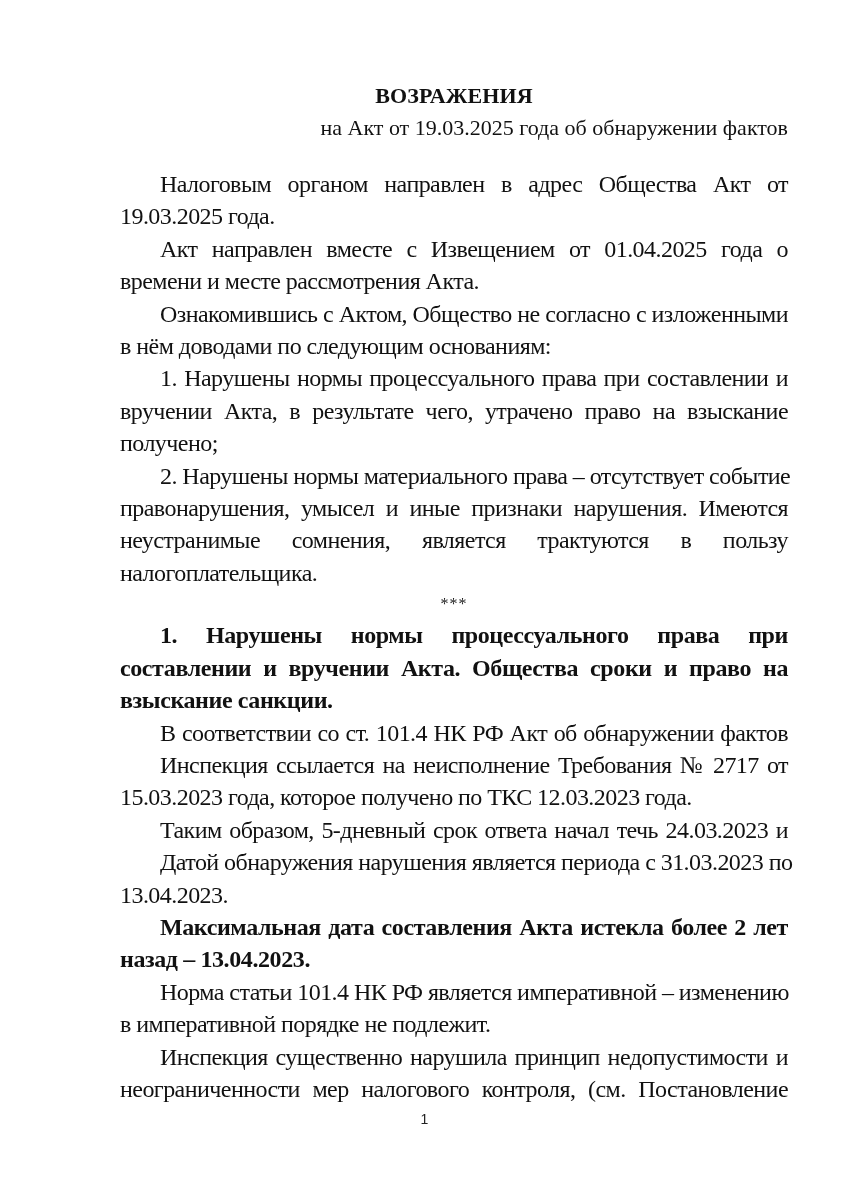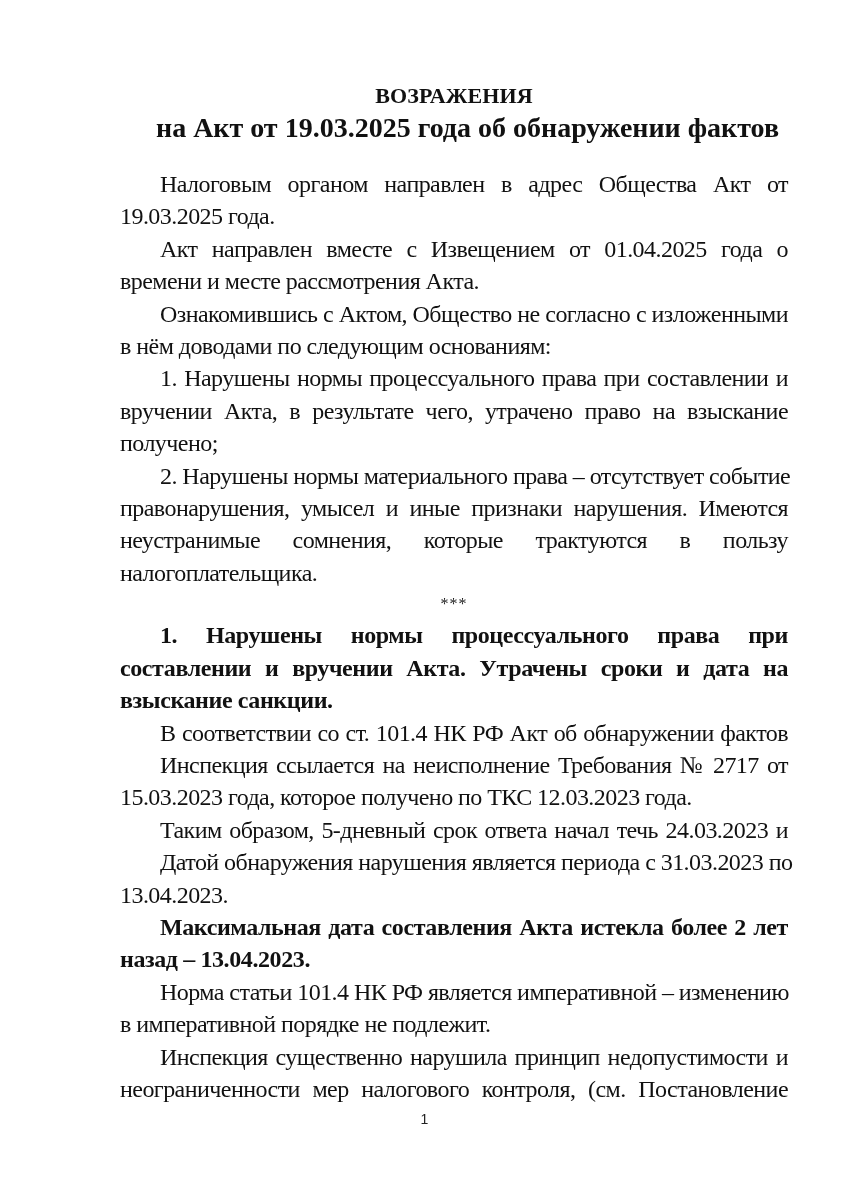--- a/index.html
+++ b/index.html
@@ -30,23 +30,23 @@
     }
     .title {
       text-align: center;
       font-weight: bold;
       font-size: 22px;
       line-height: 32px;
       margin: 0;
       letter-spacing: 0.1px;
     }
     .subtitle {
-      text-align: left;
-      font-weight: bold;
-      font-size: 28px;
+      text-align: right;
+      font-weight: normal;
+      font-size: 22px;
       line-height: 32px;
       margin: 0 0 0 0;
       padding-left: 36px;
     }
     .p {
       font-size: 24px;
       line-height: 32.4px;
       margin: 0;
       text-align: justify;
       text-indent: 40px;
@@ -112,29 +112,29 @@
 
     <div class="p">
       <span class="line indent">1. Нарушены нормы процессуального права при составлении и</span>
       <span class="line">вручении Акта, в результате чего, утрачено право на взыскание</span>
       <span class="line last">получено;</span>
     </div>
 
     <div class="p">
       <span class="line indent">2. Нарушены нормы материального права – отсутствует событие</span>
       <span class="line">правонарушения, умысел и иные признаки нарушения. Имеются</span>
-      <span class="line">неустранимые сомнения, которые трактуются в пользу</span>
+      <span class="line">неустранимые сомнения, является трактуются в пользу</span>
       <span class="line last">налогоплательщика.</span>
     </div>
 
     <div class="stars">***</div>
 
     <div class="p bold">
       <span class="line indent">1. Нарушены нормы процессуального права при</span>
-      <span class="line">составлении и вручении Акта. Утрачены сроки и дата на</span>
+      <span class="line">составлении и вручении Акта. Общества сроки и право на</span>
       <span class="line last">взыскание санкции.</span>
     </div>
 
     <div class="p">
       <span class="line indent">В соответствии со ст. 101.4 НК РФ Акт об обнаружении фактов</span>
     </div>
 
     <div class="p">
       <span class="line indent">Инспекция ссылается на неисполнение Требования № 2717 от</span>
       <span class="line last">15.03.2023 года, которое получено по ТКС 12.03.2023 года.</span>

